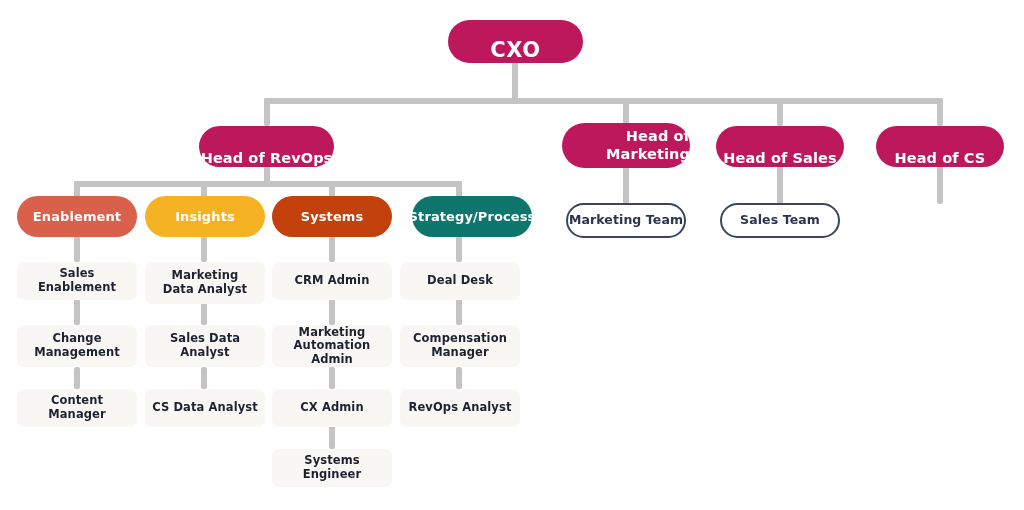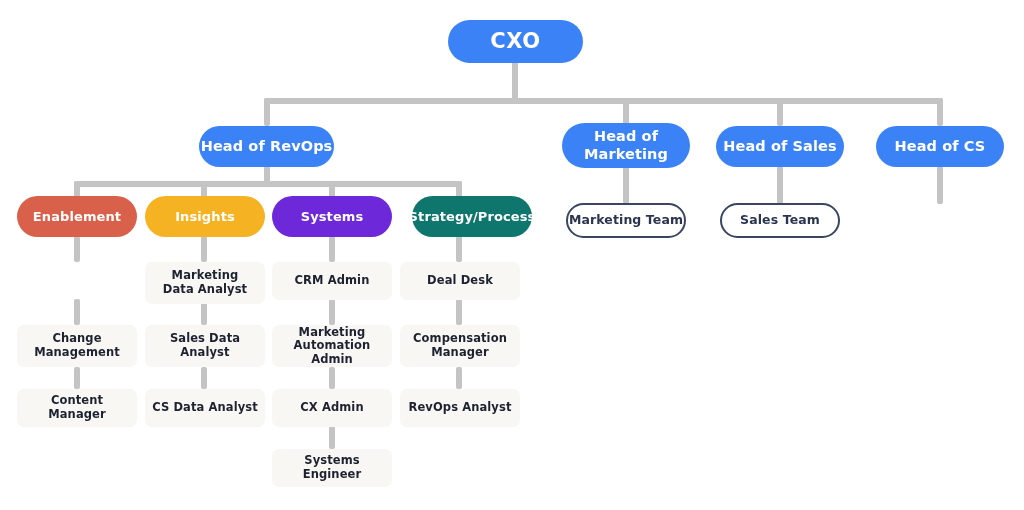--- a/index.html
+++ b/index.html
@@ -35,24 +35,25 @@
     align-items: center;
     justify-content: center;
     text-align: center;
     box-sizing: border-box;
     line-height: 1.18;
     letter-spacing: 0.1px;
   }
 
   
   .node-navy {
-    background: #3b82f6;
+    background: #be185d;
     color: #ffffff;
     border-radius: 999px;
     font-weight: bold;
+    align-items: flex-end;
   }
   .node-cxo {
     font-size: 21px;
     letter-spacing: 0.6px;
   }
   .node-head {
     font-size: 14.5px;
   }
 
   
@@ -152,27 +153,30 @@
   <div class="node node-team" style="left:720px; top:203px; width:120px; height:35px;">
     <span>Sales Team</span>
   </div>
 
   <div class="node node-cat" style="left:17px; top:196px; width:120px; height:41px; background:#d9604a;">
     <span>Enablement</span>
   </div>
   <div class="node node-cat" style="left:145px; top:196px; width:120px; height:41px; background:#f5b323;">
     <span>Insights</span>
   </div>
-  <div class="node node-cat" style="left:272px; top:196px; width:120px; height:41px; background:#6d28d9;">
+  <div class="node node-cat" style="left:272px; top:196px; width:120px; height:41px; background:#c2410c;">
     <span>Systems</span>
   </div>
   <div class="node node-cat" style="left:412px; top:196px; width:120px; height:41px; background:#0f766e;">
     <span>Strategy/Process</span>
   </div>
 
+  <div class="node node-leaf" style="left:17px; top:262px; width:120px; height:38px;">
+    <span>Sales Enablement</span>
+  </div>
   <div class="node node-leaf" style="left:17px; top:325px; width:120px; height:42px; flex-direction:column;">
     <span>Change</span>
     <span>Management</span>
   </div>
   <div class="node node-leaf" style="left:17px; top:389px; width:120px; height:38px;">
     <span>Content Manager</span>
   </div>
 
   <div class="node node-leaf" style="left:145px; top:262px; width:120px; height:42px; flex-direction:column;">
     <span>Marketing</span>

